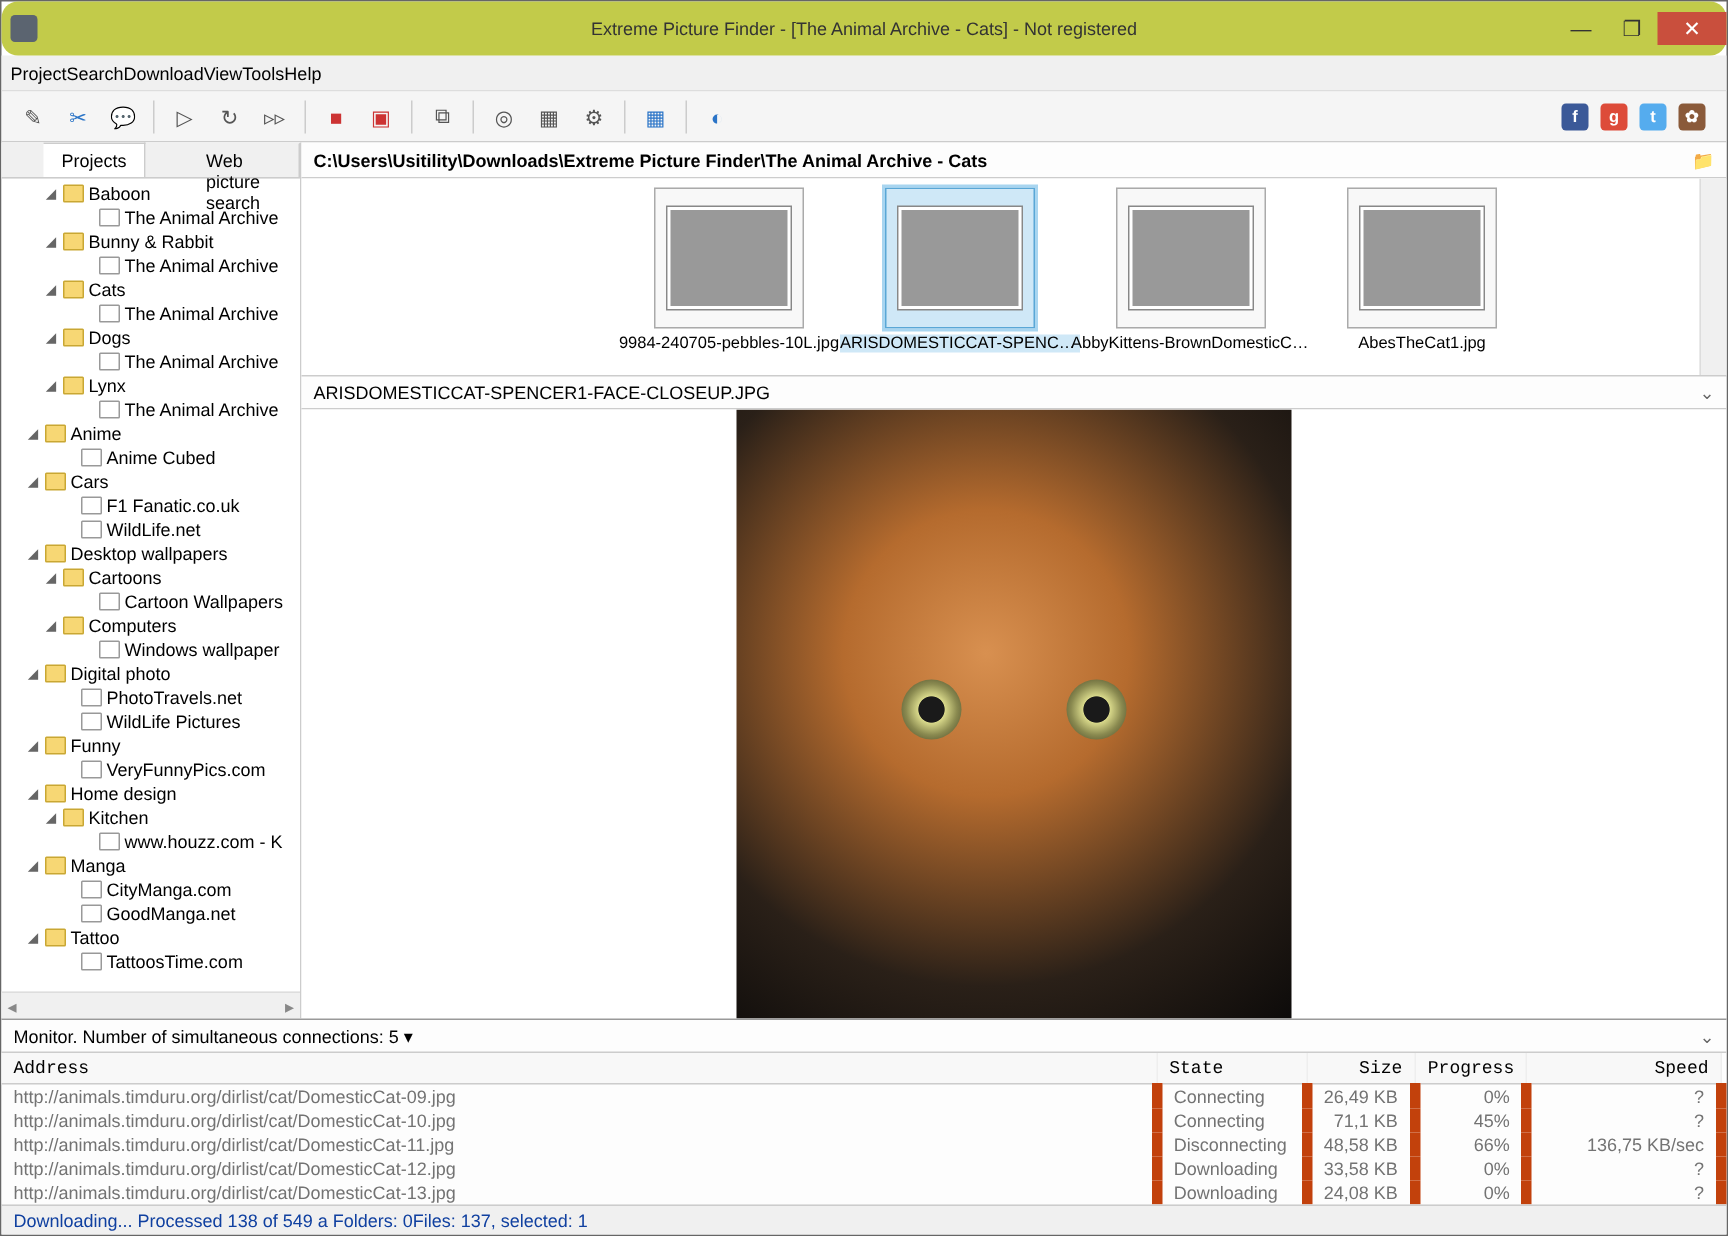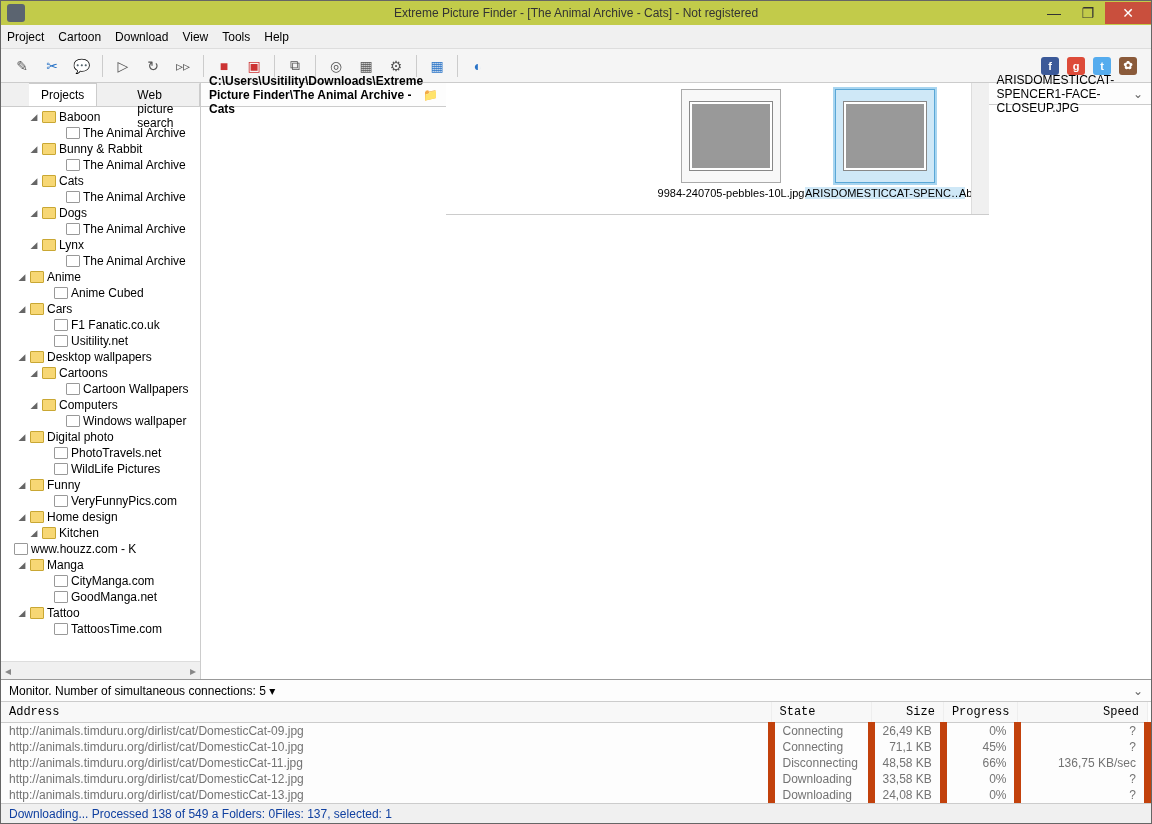--- a/index.html
+++ b/index.html
@@ -1,44 +1,44 @@
 <!DOCTYPE html>
 <html><head>
 <meta charset="utf-8">
 <style>
 * { box-sizing: border-box; margin: 0; padding: 0; font-family: "Segoe UI", Tahoma, sans-serif; font-size: 12px; }
 html, body { width: 1152px; height: 824px; overflow: hidden; background: #fff; }
 .window { display: flex; flex-direction: column; height: 100%; border: 1px solid #666; }
-.titlebar { background: #c2cb4a; height: 24px; display: flex; align-items: center; justify-content: center; position: relative; color: #333; }
+.titlebar { background: #c2cb4a; height: 36px; display: flex; align-items: center; justify-content: center; position: relative; color: #333; border-radius: 11px; }
 .titlebar .icon { position: absolute; left: 6px; width: 18px; height: 18px; background: #5b6470; border-radius: 3px; }
 .titlebar .controls { position: absolute; right: 0; display: flex; }
 .titlebar .ctrl { width: 34px; height: 22px; display: flex; align-items: center; justify-content: center; color: #333; font-size: 14px; }
 .titlebar .ctrl.close { background: #c94f3d; color: #fff; width: 46px; height: 22px; }
-.menubar { background: #f0f0f0; height: 24px; display: flex; align-items: center; padding: 0 6px; gap: 14px; border-bottom: 1px solid #ddd; }
+.menubar { background: #f0f0f0; height: 24px; display: flex; align-items: center; padding: 0 6px; border-bottom: 1px solid #ddd; }
 .menubar span { cursor: default; }
 .toolbar { background: #f5f5f5; height: 34px; display: flex; align-items: center; padding: 0 6px; border-bottom: 1px solid #ccc; }
 .toolbar .tbtn { width: 24px; height: 24px; margin: 0 3px; border-radius: 3px; display: flex; align-items: center; justify-content: center; font-size: 14px; color: #555; }
 .toolbar .sep { width: 1px; height: 22px; background: #ccc; margin: 0 5px; }
 .toolbar .spacer { flex: 1; }
 .social { display:flex; gap:8px; padding-right:8px; }
 .social .sicon { width:18px; height:18px; border-radius:3px; font-size:11px; display:flex; align-items:center; justify-content:center; color:#fff; font-weight:bold; }
 
 .mainrow { flex: 1; display: flex; min-height: 0; }
 .sidebar { width: 200px; border-right: 1px solid #ccc; display: flex; flex-direction: column; background:#fff; }
 .tabs { height: 24px; display: flex; border-bottom: 1px solid #ccc; background:#f0f0f0; }
 .tab { padding: 4px 12px; border-right: 1px solid #ccc; background: #fff; border-top:1px solid #ccc; font-size:12px; cursor:default;margin-left:28px;}
 .tab.inactive { background:#f0f0f0; border-top:1px solid #f0f0f0;}
 .tree { flex:1; overflow:hidden; padding:2px 0; font-size:12px; line-height:16px; }
 .tree .item { white-space: nowrap; display:flex; align-items:center; height:16px; }
 .tree .exp { width:10px; text-align:center; color:#666; font-size:9px; }
 .tree .fico { width:14px; height:12px; margin:0 3px; background:#f7d774; border:1px solid #c9a733; border-radius:1px; }
 .tree .fico.page { background:#fff; border-color:#999; }
 .sidebar .hscroll { height:18px; background:#f0f0f0; border-top:1px solid #ddd; display:flex; align-items:center; justify-content:space-between; padding:0 4px; color:#888;}
 
-.content { flex:1; display:flex; flex-direction:row; min-width:0; }
+.content { flex:1; display:flex; flex-direction:column; min-width:0; }
 .pathbar { height:24px; display:flex; align-items:center; padding:0 8px; font-weight:bold; border-bottom:1px solid #ccc; background:#fdfdfd;}
 .pathbar .foldico { margin-left:auto; color:#d9a43c; }
 .thumbs { height:132px; display:flex; gap:44px; padding:6px 46px 0 230px; border-bottom:1px solid #ccc; overflow:hidden; background:#fff; position:relative;}
 .thumbs .scrollv { position:absolute; right:0; top:0; bottom:0; width:18px; background:#f0f0f0; border-left:1px solid #ddd;}
 .thumb { width:110px; display:flex; flex-direction:column; align-items:center; }
 .thumb .frame { width:100px; height:94px; background:#f8f8f8; border:1px solid #aaa; display:flex; align-items:center; justify-content:center; }
 .thumb.sel .frame { background:#cfe8f7; border-color:#5aa7d6; outline:2px solid #a8d5f0; }
 .thumb .img { width:82px; height:68px; background:#999; border:2px solid #fff; box-shadow:0 0 0 1px #888;}
 .thumb .cap { text-align:center; font-size:11px; margin-top:4px; width:160px; overflow:hidden; white-space:nowrap; text-overflow:ellipsis;}
 .thumb.sel .cap { background:#cfe8f7; }
@@ -70,21 +70,21 @@
     <span>Extreme Picture Finder - [The Animal Archive - Cats] - Not registered</span>
     <div class="controls">
       <div class="ctrl">—</div>
       <div class="ctrl">❐</div>
       <div class="ctrl close">✕</div>
     </div>
   </div>
 
   <div class="menubar">
     <span>Project</span>
-    <span>Cartoon</span>
+    <span>Search</span>
     <span>Download</span>
     <span>View</span>
     <span>Tools</span>
     <span>Help</span>
   </div>
 
   <div class="toolbar">
     <div class="tbtn">✎</div>
     <div class="tbtn" style="color:#2a74c7">✂</div>
     <div class="tbtn" style="color:#e8b400">💬</div>
@@ -187,21 +187,21 @@
             <span>Cars</span>
           </div>
           <div class="item" style="padding-left: 40px;">
             <span class="exp"></span>
             <span class="fico page"></span>
             <span>F1 Fanatic.co.uk</span>
           </div>
           <div class="item" style="padding-left: 40px;">
             <span class="exp"></span>
             <span class="fico page"></span>
-            <span>Usitility.net</span>
+            <span>WildLife.net</span>
           </div>
           <div class="item" style="padding-left: 16px;">
             <span class="exp">◢</span>
             <span class="fico"></span>
             <span>Desktop wallpapers</span>
           </div>
           <div class="item" style="padding-left: 28px;">
             <span class="exp">◢</span>
             <span class="fico"></span>
             <span>Cartoons</span>
@@ -249,21 +249,21 @@
           <div class="item" style="padding-left: 16px;">
             <span class="exp">◢</span>
             <span class="fico"></span>
             <span>Home design</span>
           </div>
           <div class="item" style="padding-left: 28px;">
             <span class="exp">◢</span>
             <span class="fico"></span>
             <span>Kitchen</span>
           </div>
-          <div class="item" style="">
+          <div class="item" style="padding-left: 52px;">
             <span class="exp"></span>
             <span class="fico page"></span>
             <span>www.houzz.com - K</span>
           </div>
           <div class="item" style="padding-left: 16px;">
             <span class="exp">◢</span>
             <span class="fico"></span>
             <span>Manga</span>
           </div>
           <div class="item" style="padding-left: 40px;">

